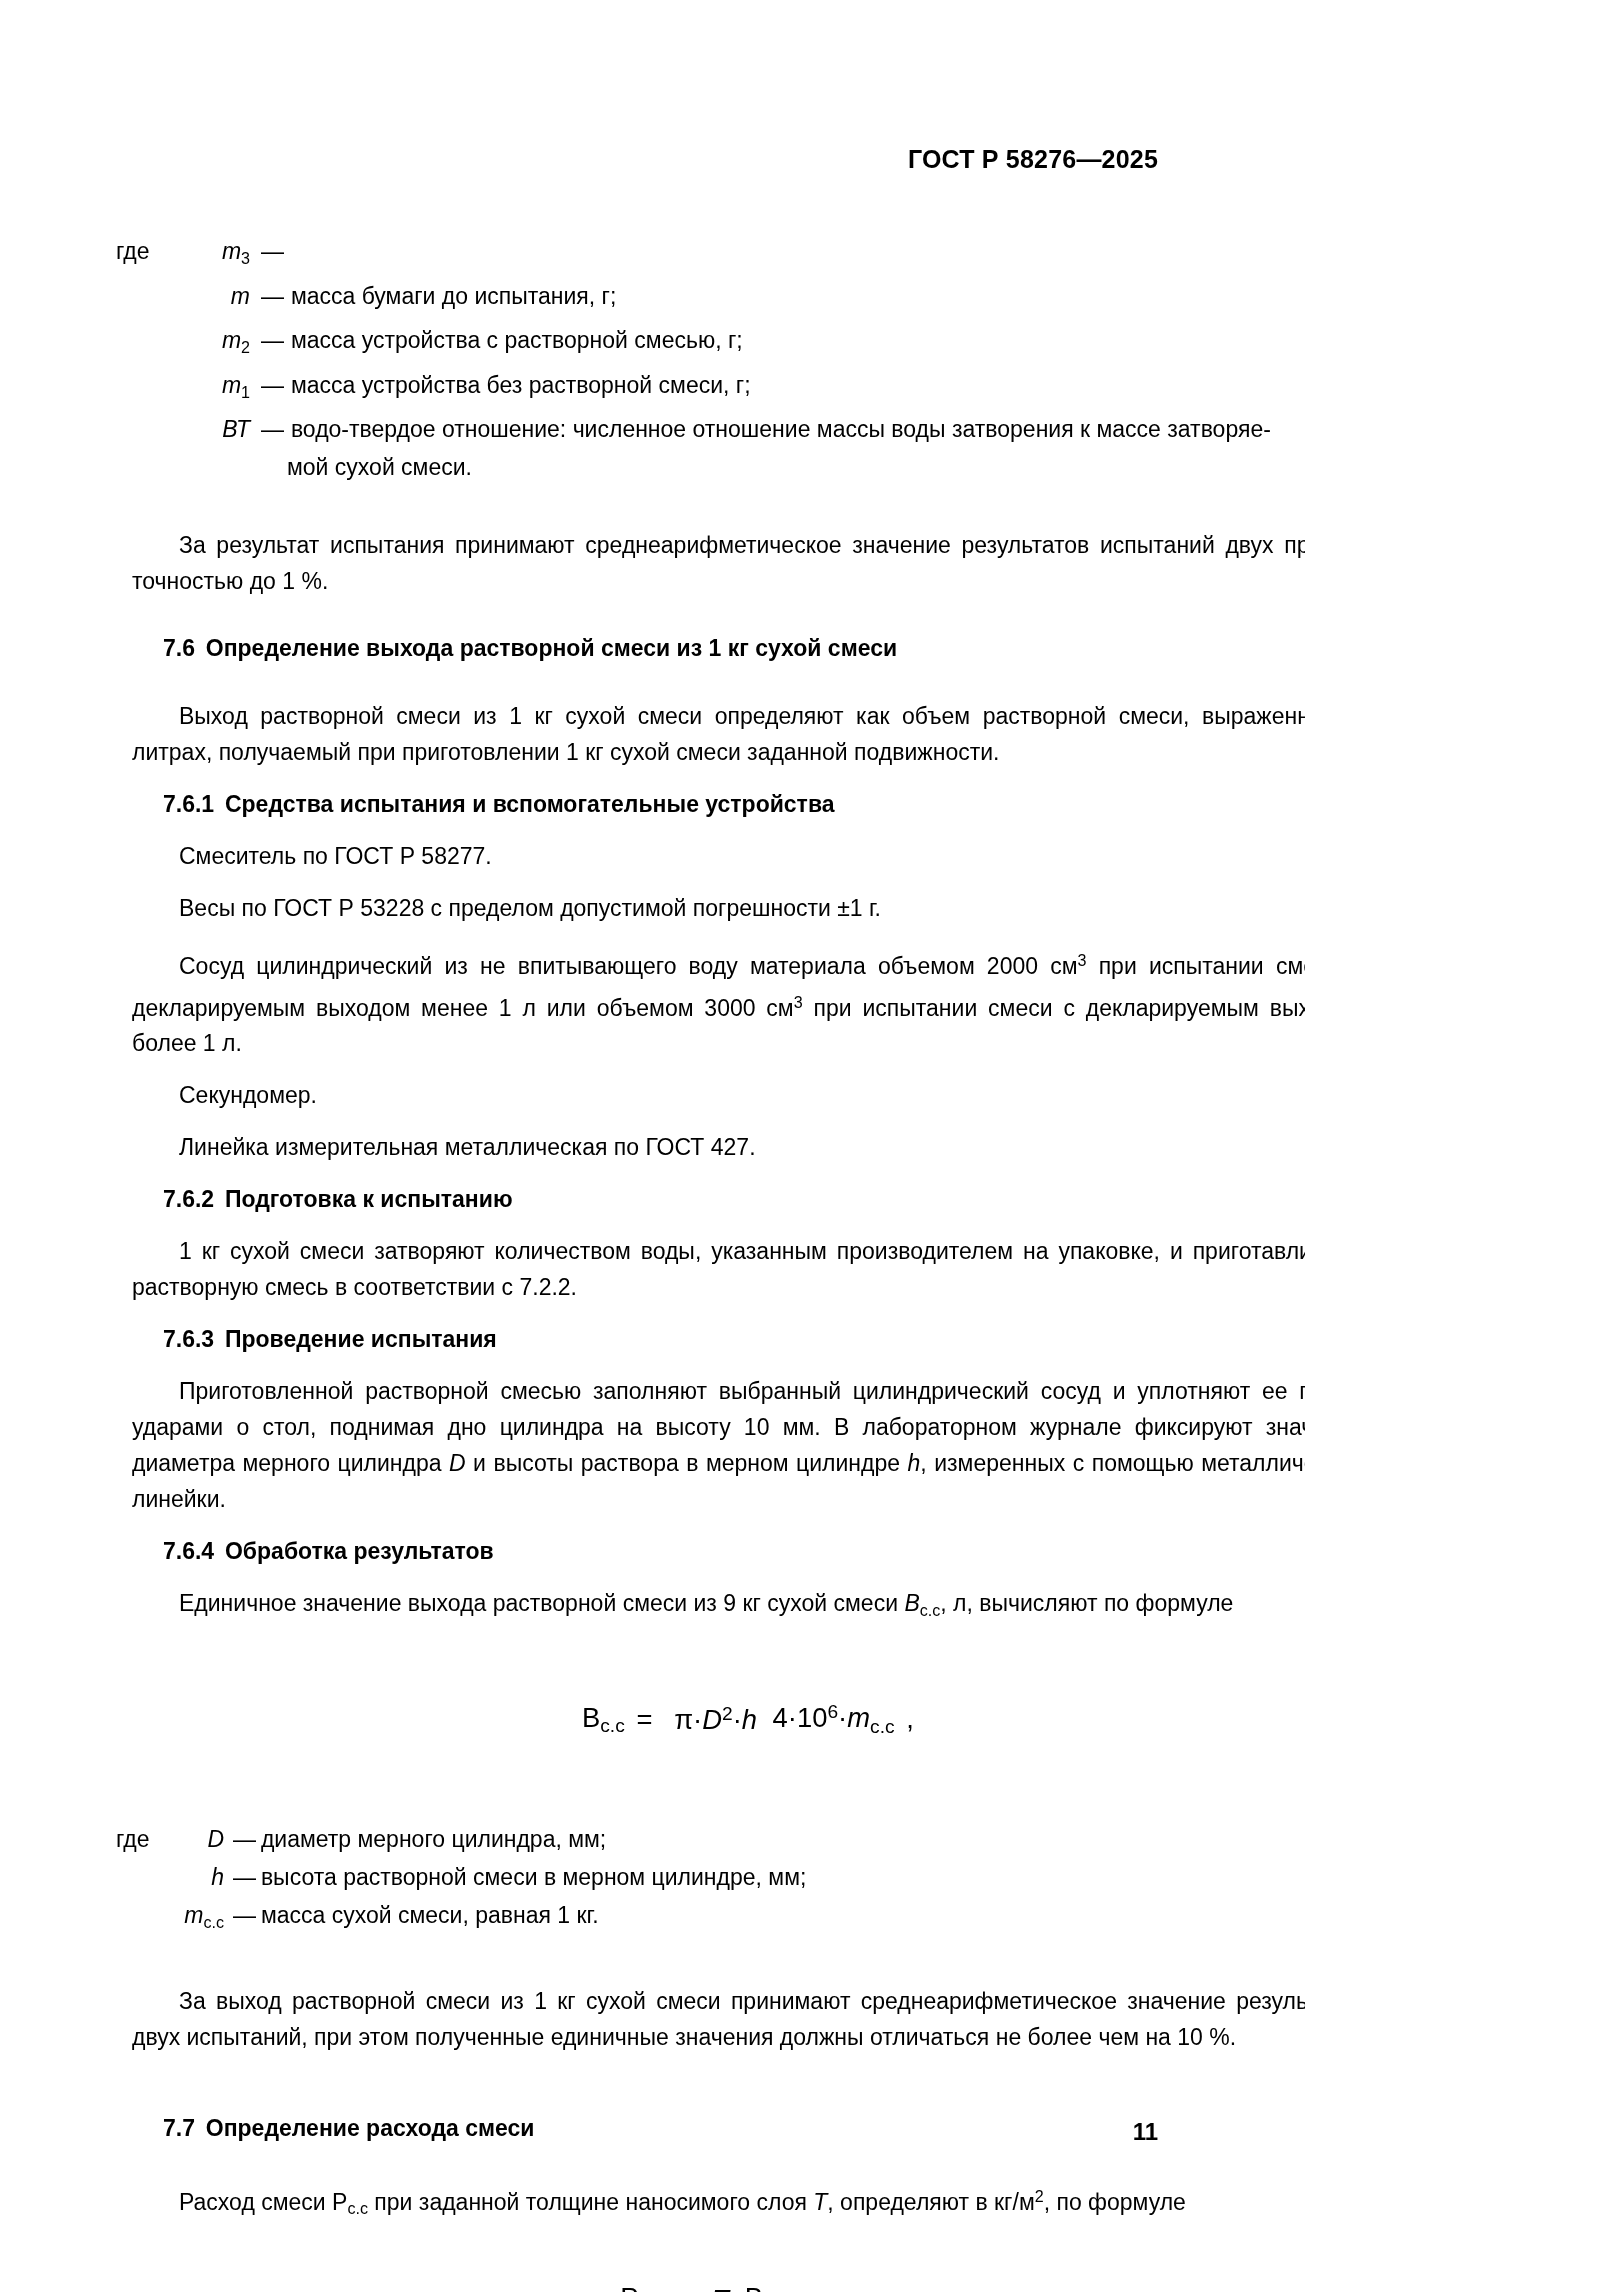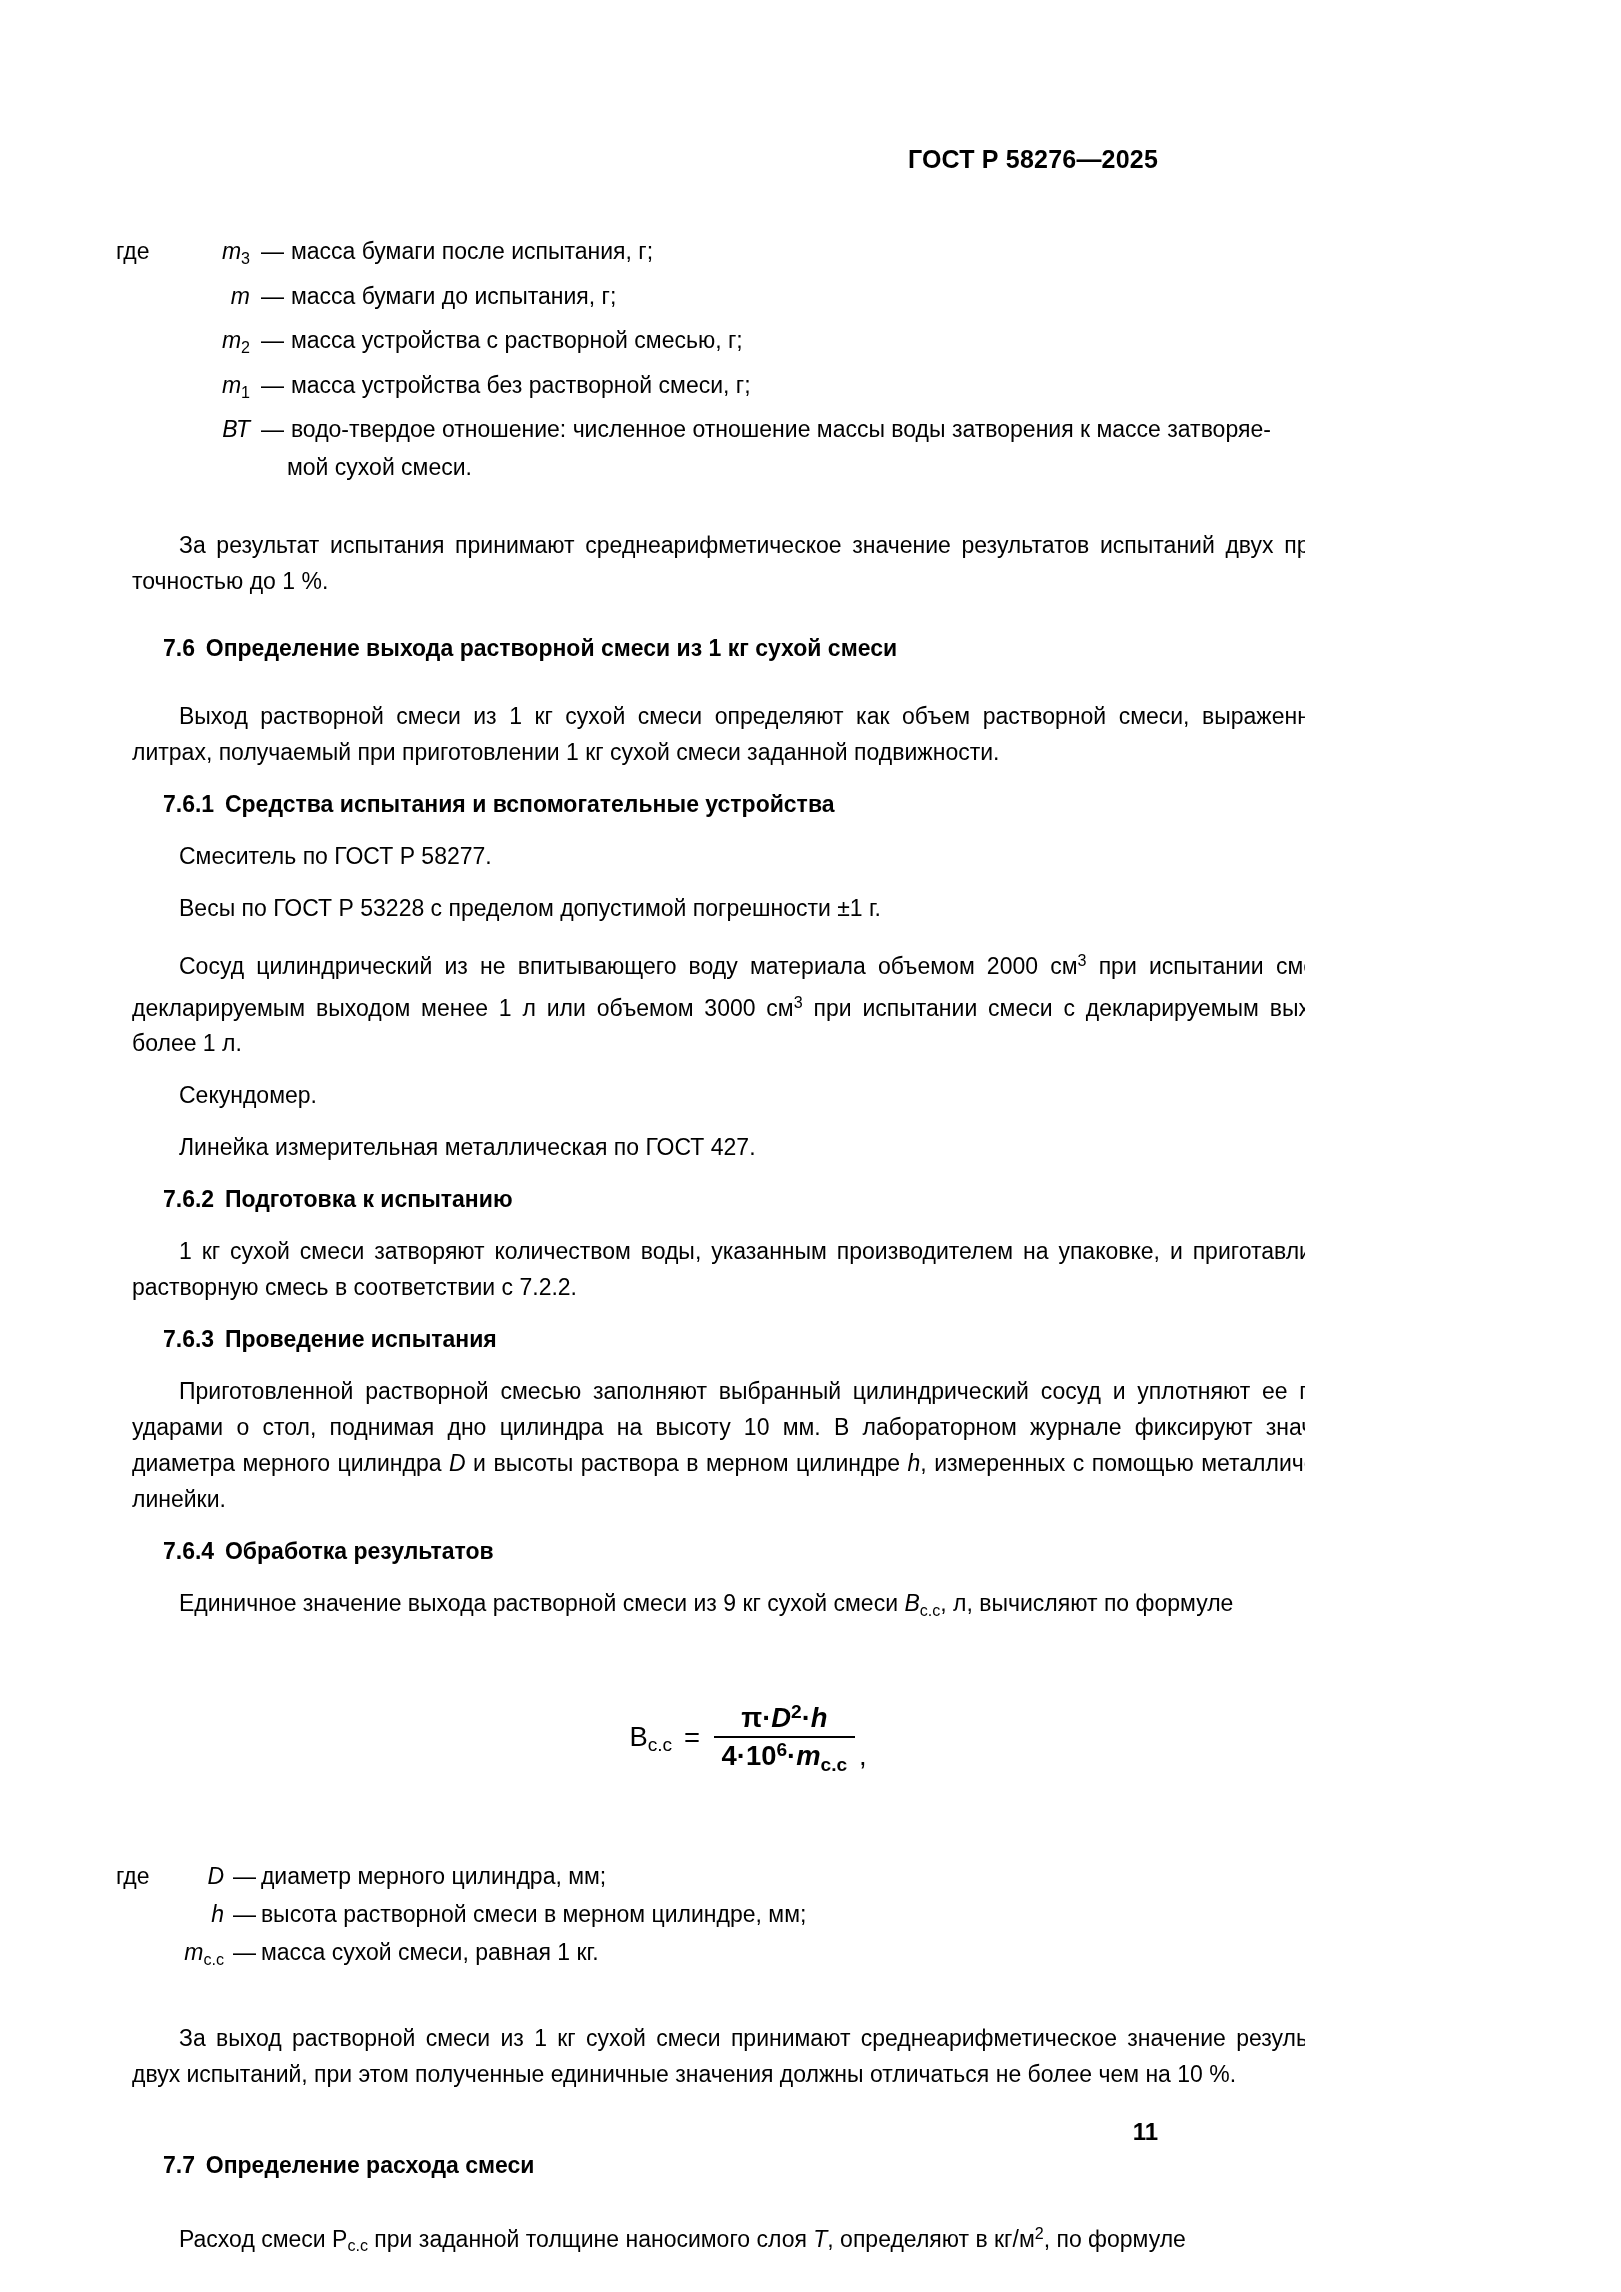--- a/index.html
+++ b/index.html
@@ -135,25 +135,24 @@
   .eq .lhs {
     font-family: "Liberation Sans", sans-serif;
     font-style: normal;
   }
   .eq .eqsign {
     margin: 0 11.8px;
     font-style: normal;
   }
   .frac {
     display: inline-flex;
-    flex-direction: column;
+    flex-direction: row;
     align-items: center;
     vertical-align: middle;
     margin: 0 2px;
-    font-weight: bold;
   }
   .frac .num-part,
   .frac .den-part {
     padding: 1px 7.8px;
     font-style: italic;
     white-space: nowrap;
   }
   .frac .bar {
     width: 100%;
     border-bottom: 2.2px solid #000;
@@ -189,21 +188,20 @@
   <div class="doc-header">ГОСТ Р 58276—2025</div>
 
   <div class="content">
 
     <div class="where-list">
 
       <div class="where-row">
         <span class="where-lead">где</span>
         <span class="where-sym"><span class="it">m</span><span class="sub">3</span></span>
         <span class="where-dash">—</span>
-        <span class="where-def">масса бумаги после испытания, г;</span>
       </div>
 
       <div class="where-row">
         <span class="where-lead"></span>
         <span class="where-sym"><span class="it">m</span><span class="sub"></span></span>
         <span class="where-dash">—</span>
         <span class="where-def">масса бумаги до испытания, г;</span>
       </div>
 
       <div class="where-row">

